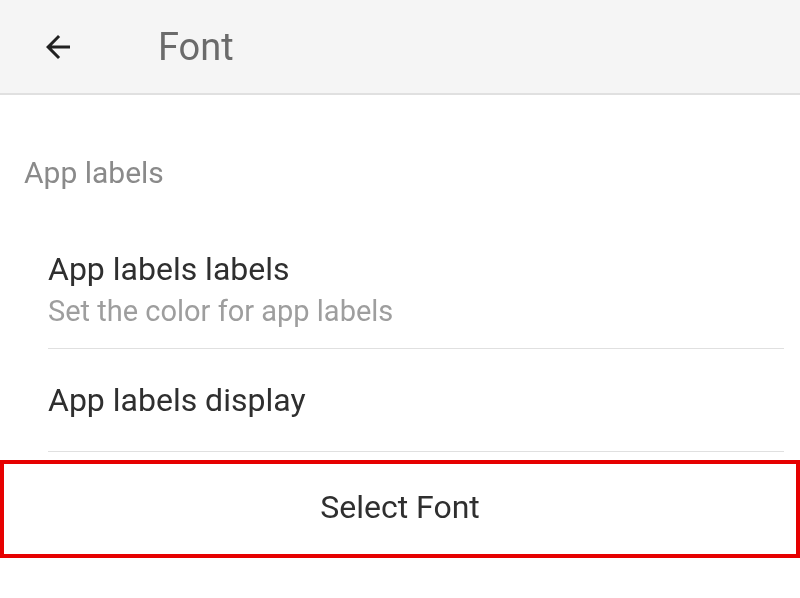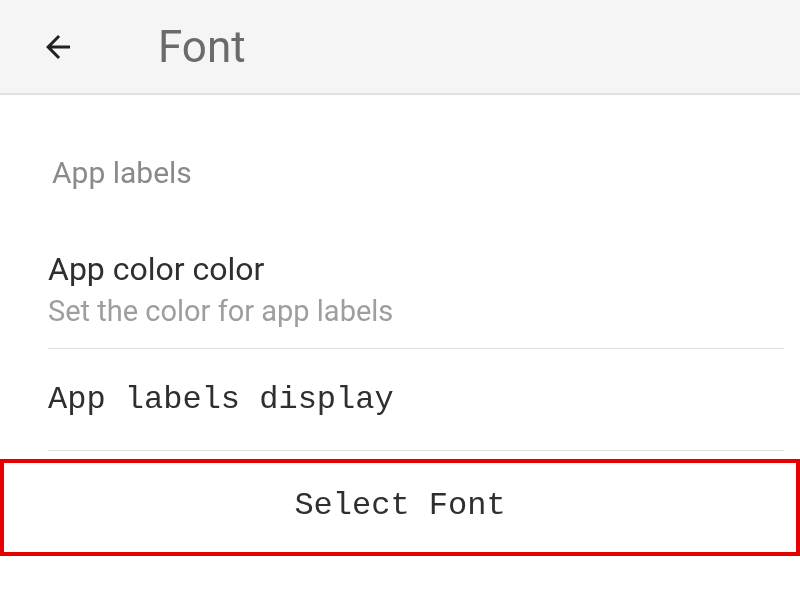--- a/index.html
+++ b/index.html
@@ -29,32 +29,32 @@
       align-items: center;
       justify-content: center;
       cursor: pointer;
     }
     .back-arrow svg {
       width: 36px;
       height: 36px;
       fill: #212121;
     }
     .header-title {
-      font-size: 44px;
+      font-size: 38px;
       color: #6b6b6b;
       margin-left: 80px;
       font-weight: 400;
     }
     .content {
       padding-top: 60px;
     }
     .section-header {
       font-size: 30px;
       color: #8a8a8a;
-      padding-left: 52px;
+      padding-left: 24px;
       margin-bottom: 40px;
       font-weight: 400;
     }
     .setting-item {
       padding: 20px 48px 20px 48px;
       position: relative;
     }
     .setting-title {
       font-size: 32px;
       color: #2f2f2f;
@@ -67,21 +67,20 @@
       font-weight: 400;
     }
     .divider {
       height: 1px;
       background: #e0e0e0;
       margin-left: 48px;
       margin-right: 16px;
     }
     .setting-item-single {
       padding: 32px 48px;
-      font-family: Liberation Mono, monospace;
     }
     .setting-item-single .setting-title {
       margin-bottom: 0;
     }
     .highlight-box {
       border: 4px solid #e60000;
       margin-top: 8px;
       text-align: center;
     }
     .highlight-box .setting-item-single {
@@ -97,21 +96,21 @@
       <path d="M20 11H7.83l5.59-5.59L12 4l-8 8 8 8 1.41-1.41L7.83 13H20v-2z"></path>
     </svg>
   </div>
   <div class="header-title">Font</div>
 </div>
 
 <div class="content">
   <div class="section-header">App labels</div>
 
   <div class="setting-item">
-    <div class="setting-title">App color color</div>
+    <div class="setting-title">App labels labels</div>
     <div class="setting-subtitle">Set the color for app labels</div>
   </div>
   <div class="divider"></div>
 
   <div class="setting-item-single">
     <div class="setting-title">App labels display</div>
   </div>
   <div class="divider"></div>
 
   <div class="highlight-box">

